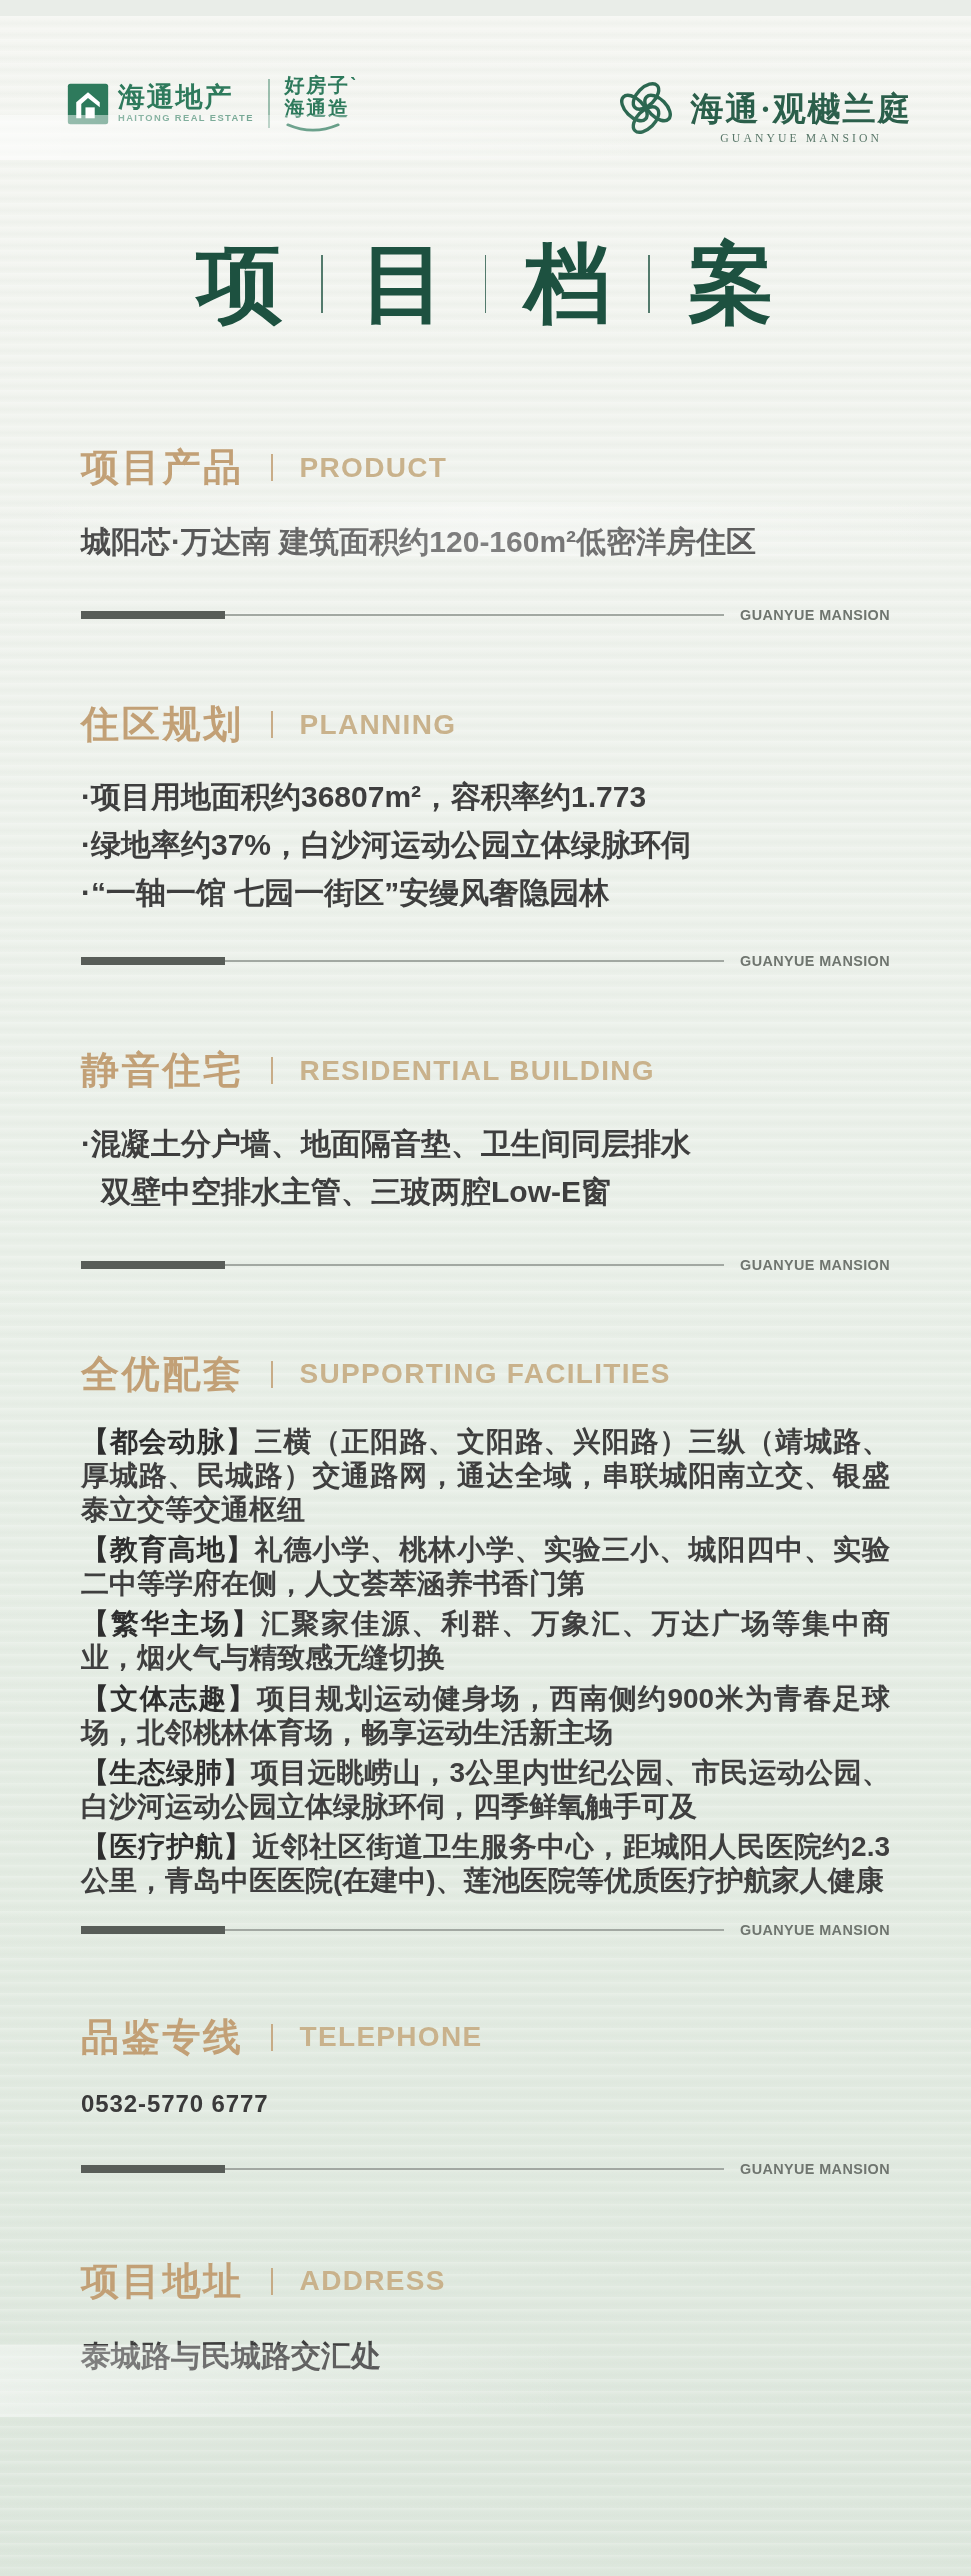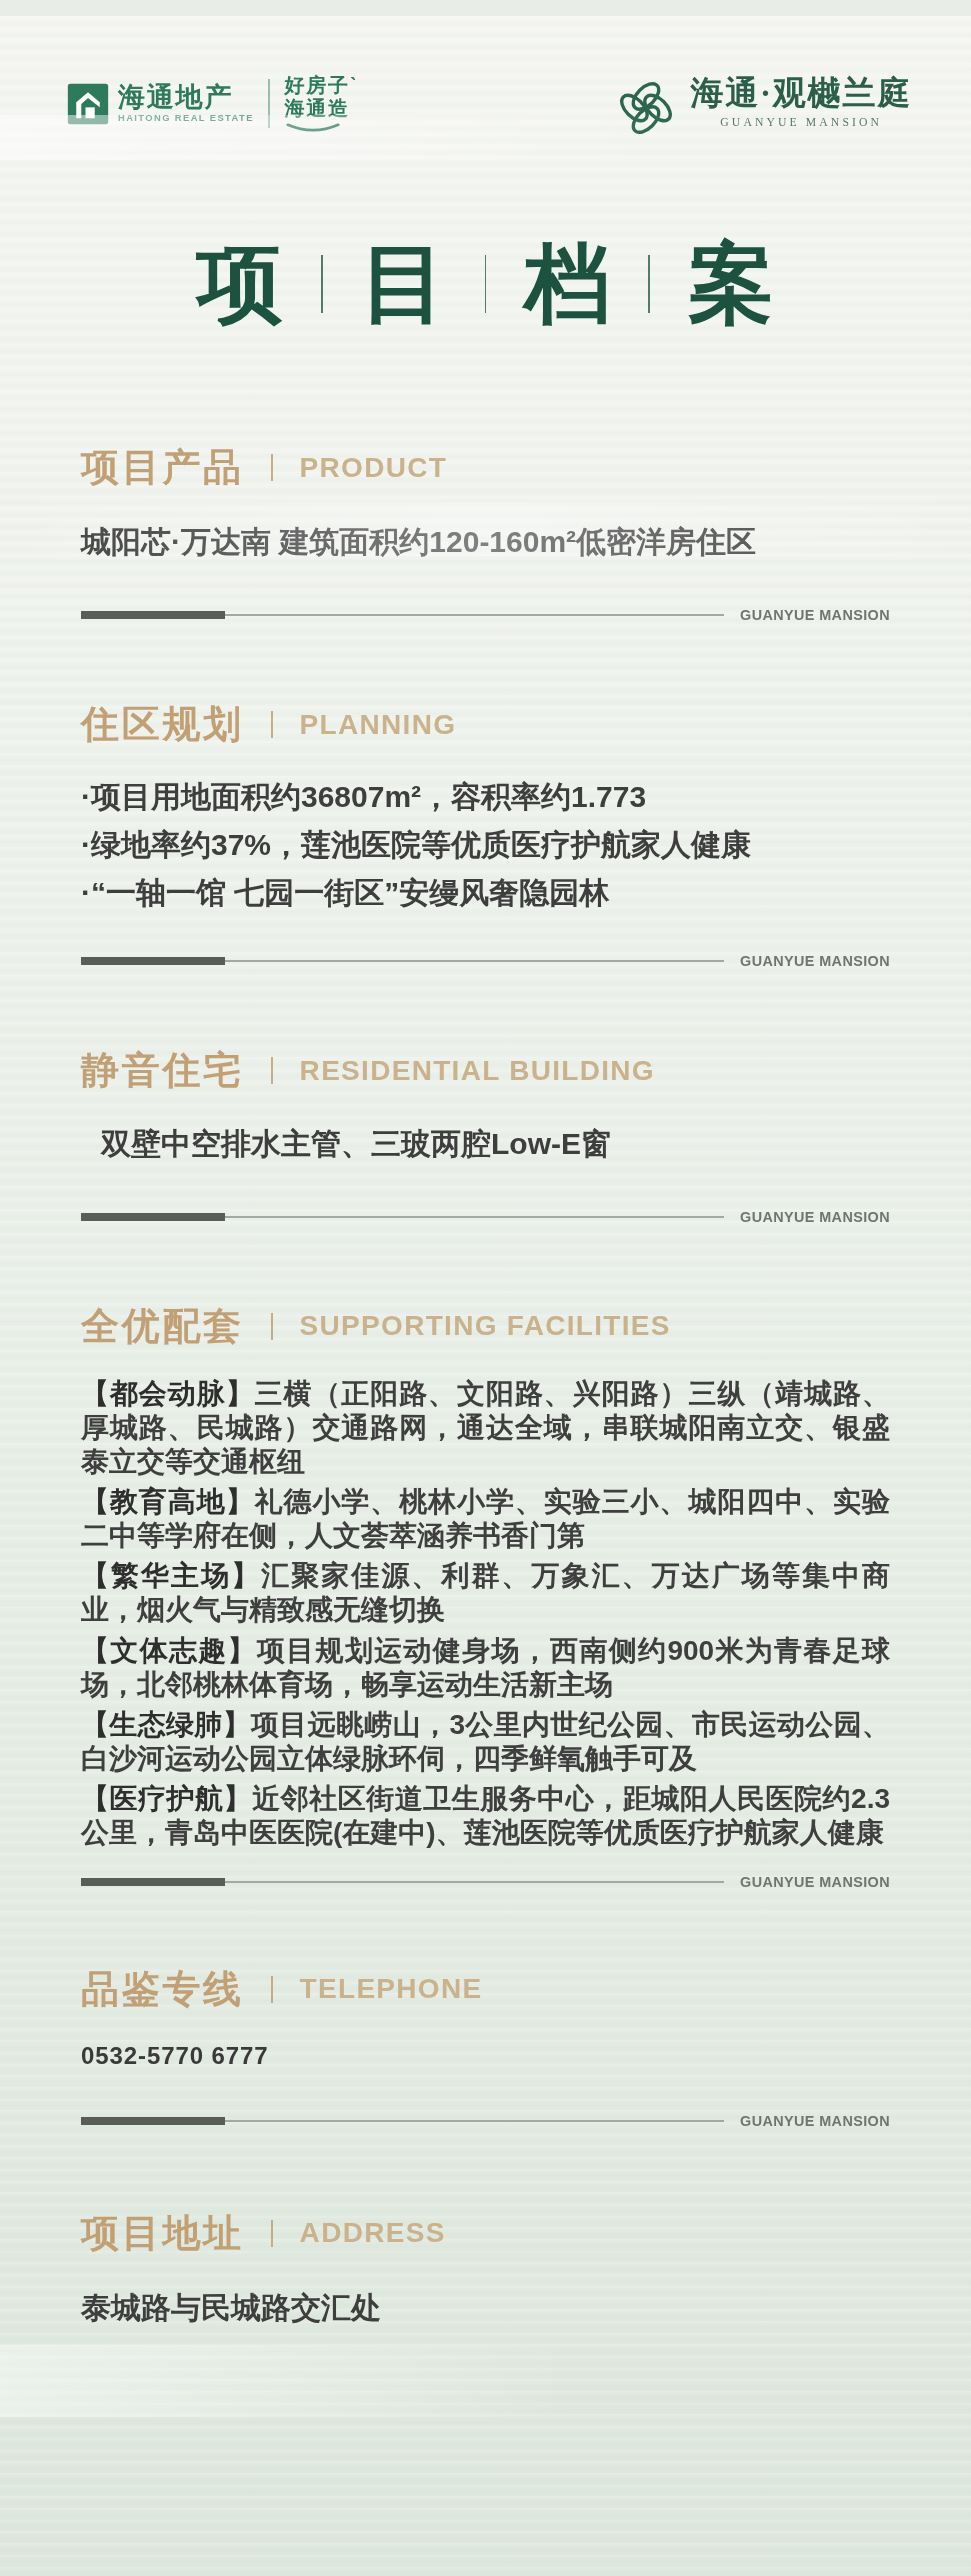--- a/index.html
+++ b/index.html
@@ -25,21 +25,21 @@
   .logo-left{display:flex;align-items:center;}
   .logo-left .sq{width:42px;height:42px;flex:0 0 auto;}
   .lg-names{margin-left:9px;}
   .lg-cn{font-size:27px;font-weight:800;color:#2e7a5c;letter-spacing:1.8px;line-height:29px;}
   .lg-en{font-size:9.4px;font-weight:600;color:#2e7a5c;letter-spacing:1.4px;line-height:12.6px;}
   .lg-vr{width:1.8px;height:49px;background:rgba(46,122,92,.45);margin:0 14.4px;}
   .lg-tag{text-align:left;}
   .lg-tag div{font-size:20px;font-weight:800;color:#2e7a5c;line-height:23.4px;letter-spacing:1.8px;}
   .lg-smile{display:block;margin-top:1.8px;}
 
-  .logo-right{display:flex;align-items:flex-start;}
+  .logo-right{display:flex;align-items:flex-end;}
   .knot{flex:0 0 auto;}
   .lgr-txt{margin-left:10.8px;text-align:center;}
   .lgr-cn{font-family:"Liberation Serif","DejaVu Serif",serif;font-size:33px;font-weight:600;color:#2b5f4b;letter-spacing:1.8px;line-height:38px;}
   .lgr-en{margin-top:3.6px;font-family:"Liberation Serif","DejaVu Serif",serif;font-size:11.7px;color:#597769;letter-spacing:3.1px;}
 
   
   .title-row{margin-top:94px;display:flex;justify-content:center;align-items:center;}
   .title-char{font-family:"Liberation Serif","DejaVu Serif",serif;font-size:86px;font-weight:700;color:#1d5140;line-height:90px;}
   .title-sep{width:1.8px;height:58px;background:rgba(29,81,64,.75);margin:0 38px;}
 
@@ -142,35 +142,36 @@
       <span class="lbl">GUANYUE MANSION</span>
     </div>
 
     <div class="sec-heading mt-sec2">
       <span class="sec-cn">住区规划</span>
       <span class="sec-sep"></span>
       <span class="sec-en">PLANNING</span>
     </div>
     <div class="mt-body2">
       <div class="body-line">·项目用地面积约36807m²，容积率约1.773</div>
-      <div class="body-line">·绿地率约37%，莲池医院等优质医疗护航家人健康</div>
+      <div class="body-line">·绿地率约37%，白沙河运动公园立体绿脉环伺</div>
       <div class="body-line">·“一轴一馆 七园一街区”安缦风奢隐园林</div>
     </div>
     <div class="divider mt-div2">
       <span class="bar"></span>
       <span class="line"></span>
       <span class="lbl">GUANYUE MANSION</span>
     </div>
 
     <div class="sec-heading mt-sec3">
       <span class="sec-cn">静音住宅</span>
       <span class="sec-sep"></span>
       <span class="sec-en">RESIDENTIAL BUILDING</span>
     </div>
     <div class="mt-body3">
+      <div class="body-line">·混凝土分户墙、地面隔音垫、卫生间同层排水</div>
       <div class="body-line indent">双壁中空排水主管、三玻两腔Low-E窗</div>
     </div>
     <div class="divider mt-div3">
       <span class="bar"></span>
       <span class="line"></span>
       <span class="lbl">GUANYUE MANSION</span>
     </div>
 
     <div class="sec-heading mt-sec4">
       <span class="sec-cn">全优配套</span>

